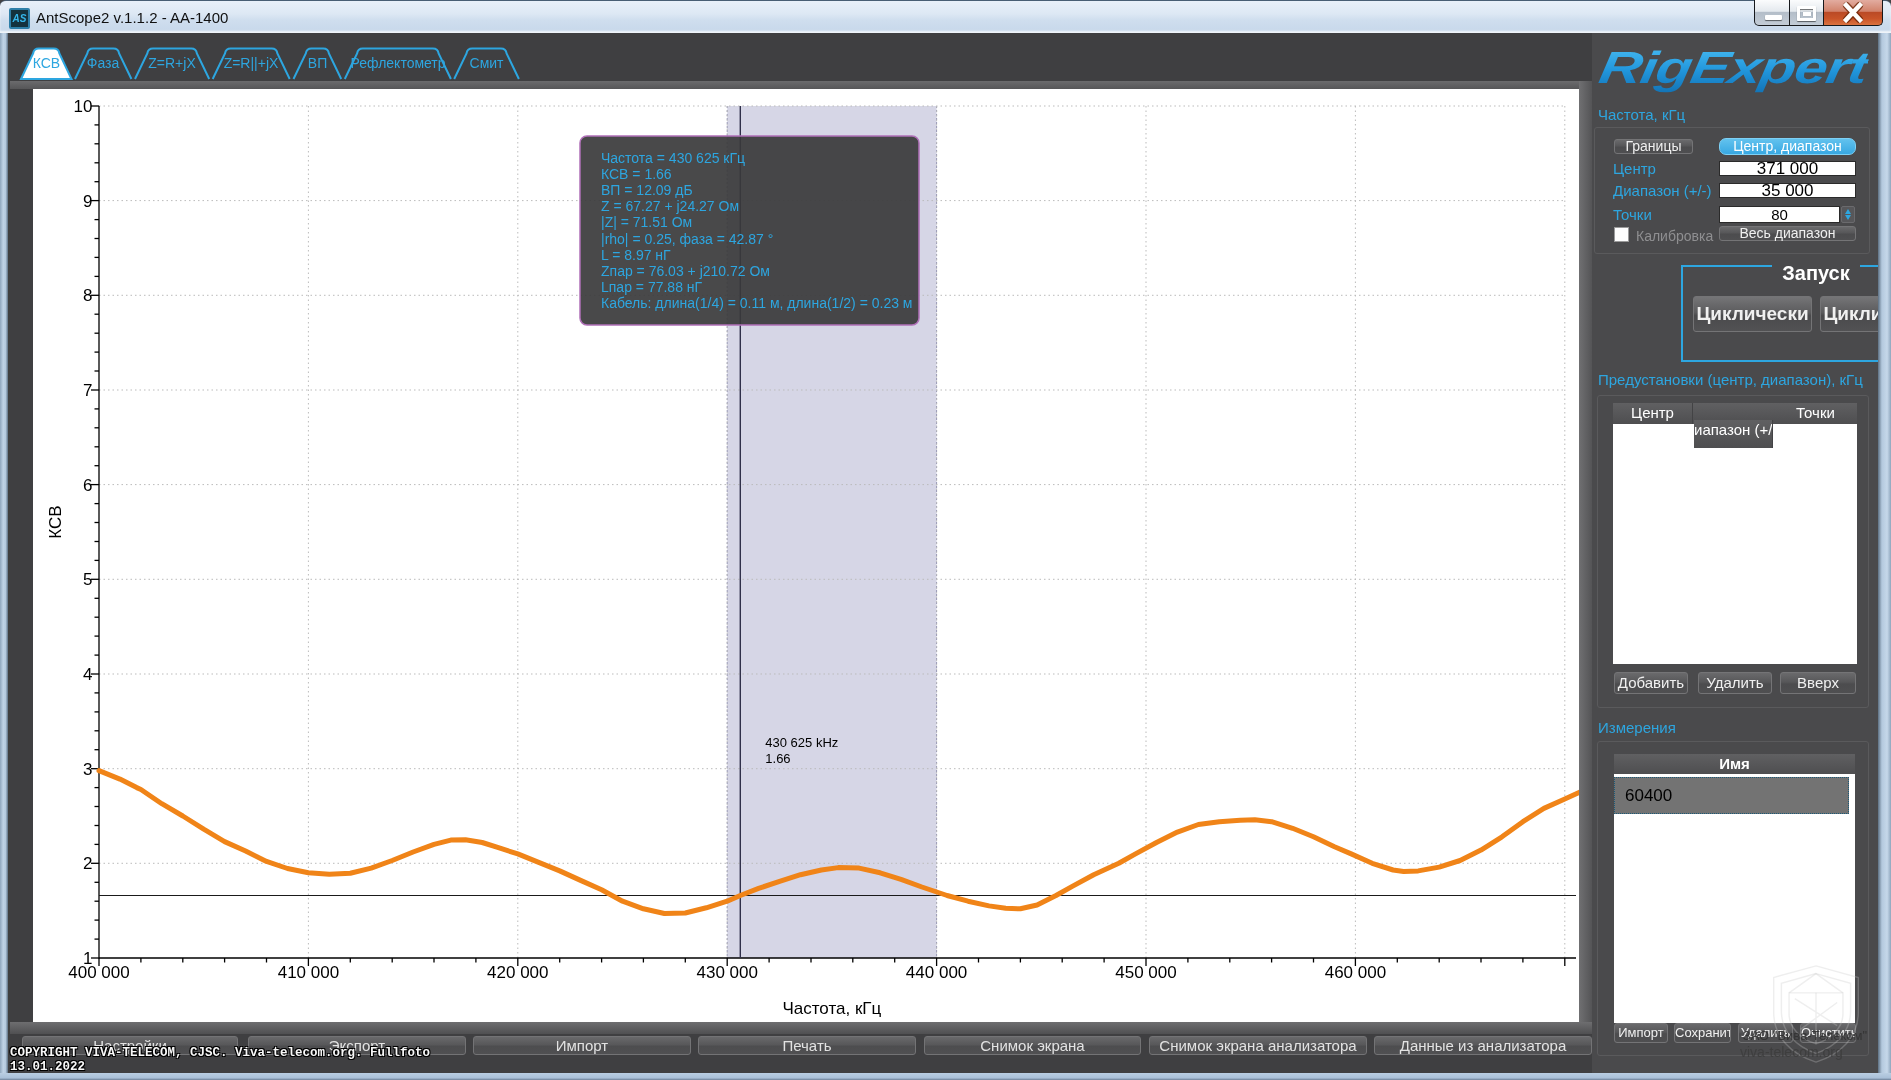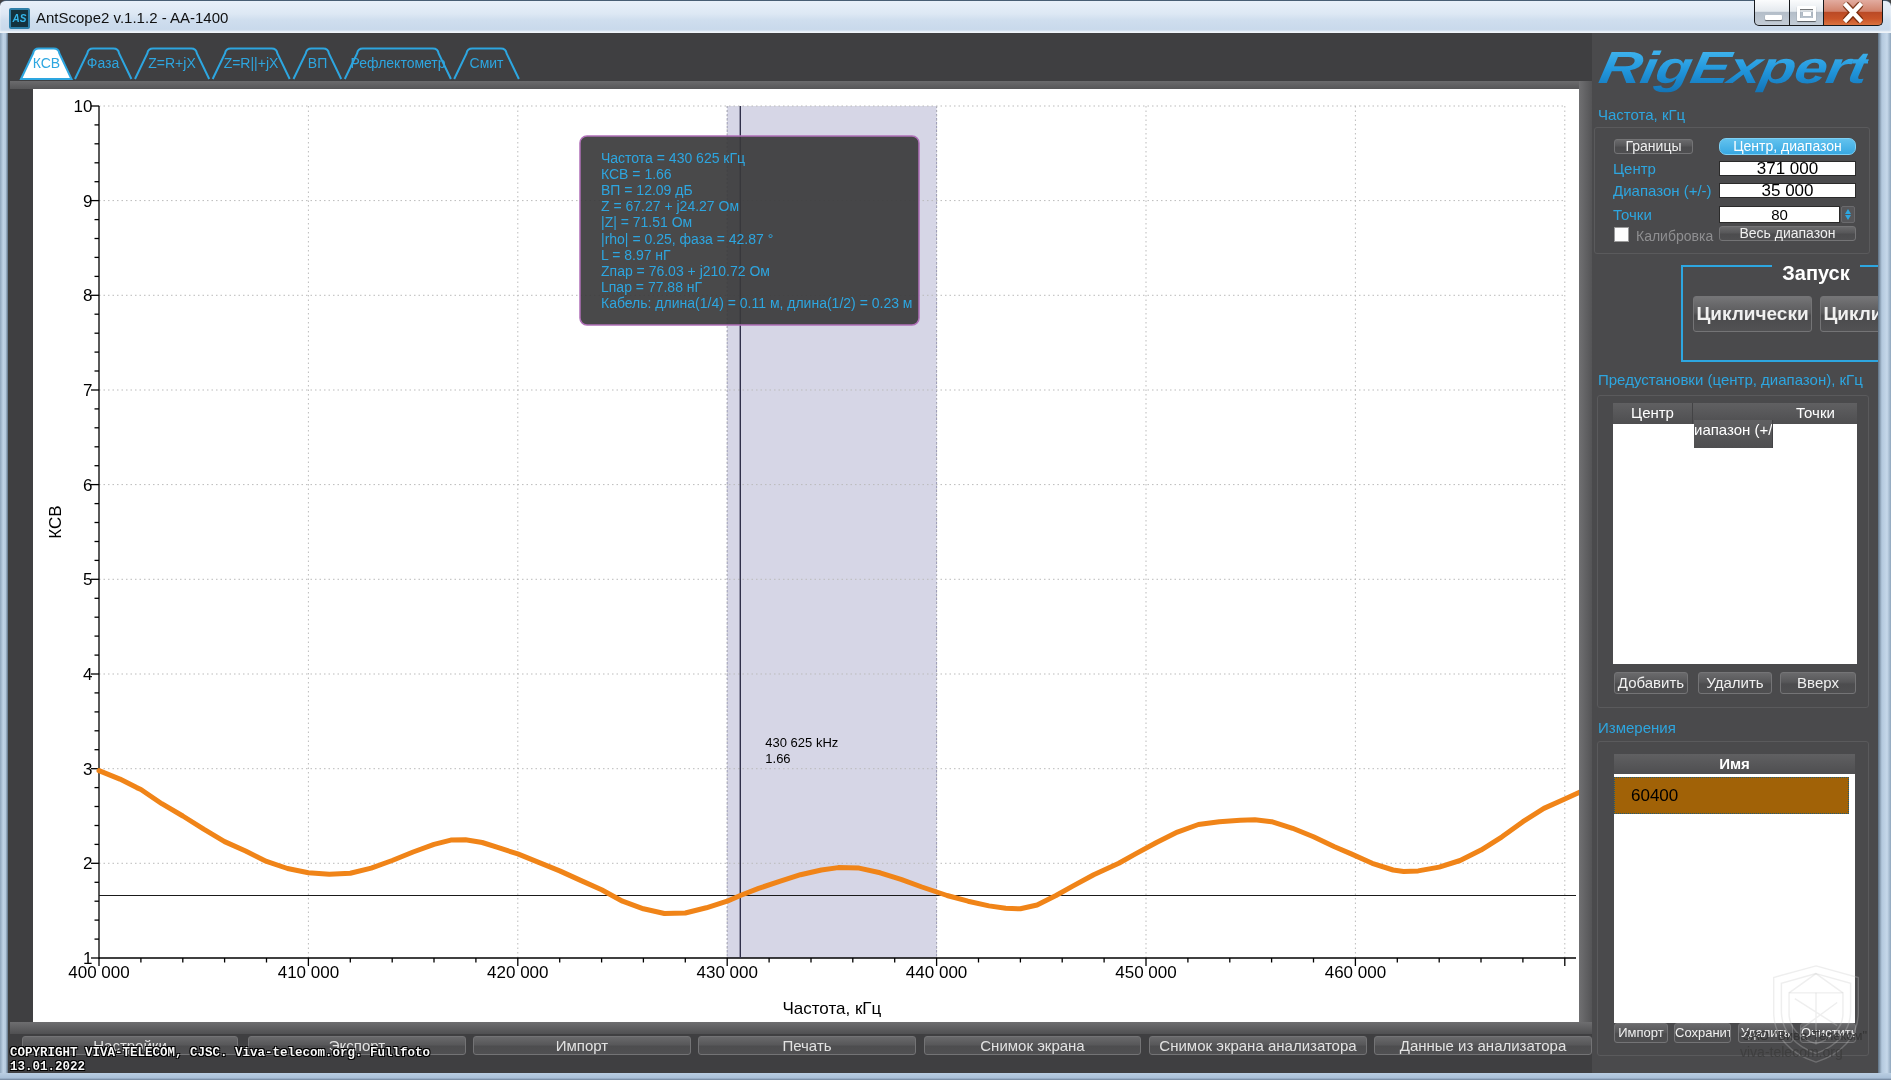--- a/index.html
+++ b/index.html
@@ -267,21 +267,21 @@
 <div class="hdr" style="left:1613px;top:403px;width:80px;height:21px;line-height:20px;border-right:1px solid #434345">Центр</div>
 <div class="hdr" style="left:1694px;top:420px;width:79px;height:28px;line-height:20px;border-right:1px solid #434345;white-space:nowrap;overflow:hidden">иапазон (+/</div>
 <div class="hdr" style="left:1774px;top:403px;width:83px;height:21px;line-height:20px;">Точки</div>
 <div class="pbtn" style="left:1614px;top:672px;width:74px;height:22px;line-height:20px">Добавить</div>
 <div class="pbtn" style="left:1698px;top:672px;width:74px;height:22px;line-height:20px">Удалить</div>
 <div class="pbtn" style="left:1780px;top:672px;width:76px;height:22px;line-height:20px">Вверх</div>
 <div class="panel-lbl" style="left:1598px;top:719px">Измерения</div>
 <div class="gbox" style="left:1597px;top:741px;width:272px;height:315px"></div>
 <div class="abs" style="left:1614px;top:754px;width:241px;height:269px;background:#fff;"></div>
 <div class="hdr" style="left:1614px;top:754px;width:241px;height:20px;line-height:19px;font-weight:bold">Имя</div>
-<div class="abs" style="left:1614px;top:777px;width:235px;height:37px;background:#a16207;border:1px dotted #1a5a78;color:#000;font-size:17px;line-height:35px;padding-left:16px;">60400</div>
+<div class="abs" style="left:1614px;top:777px;width:235px;height:37px;background:#737373;border:1px dotted #1a5a78;color:#000;font-size:17px;line-height:35px;padding-left:10px;">60400</div>
 <div class="pbtn" style="left:1614px;top:1023px;width:54px;height:20px;line-height:18px;font-size:13px;overflow:hidden;white-space:nowrap">Импорт</div>
 <div class="pbtn" style="left:1674px;top:1023px;width:57px;height:20px;line-height:18px;font-size:13px;overflow:hidden;white-space:nowrap">Сохранить</div>
 <div class="pbtn" style="left:1738px;top:1023px;width:55px;height:20px;line-height:18px;font-size:13px;overflow:hidden;white-space:nowrap">Удалить</div>
 <div class="pbtn" style="left:1800px;top:1023px;width:56px;height:20px;line-height:18px;font-size:13px;overflow:hidden;white-space:nowrap">Очистить</div>
 <svg class="abs" style="left:1766px;top:962px;z-index:70" width="100" height="104" viewBox="0 0 104 104">
 <g fill="none" stroke="#c6c6c6" stroke-opacity="0.3" stroke-width="1.5">
 <path d="M52,2 L96,14 L96,50 C96,76 78,94 52,102 C26,94 8,76 8,50 L8,14 Z"></path>
 <path d="M52,10 L88,20 L88,49 C88,70 73,86 52,93 C31,86 16,70 16,49 L16,20 Z"></path>
 <path d="M24,30 L80,30 L80,52 C80,66 68,78 52,83 C36,78 24,66 24,52 L24,30 Z"></path>
 <path d="M30,36 L74,64 M74,40 L36,68 M52,30 L52,83"></path>

